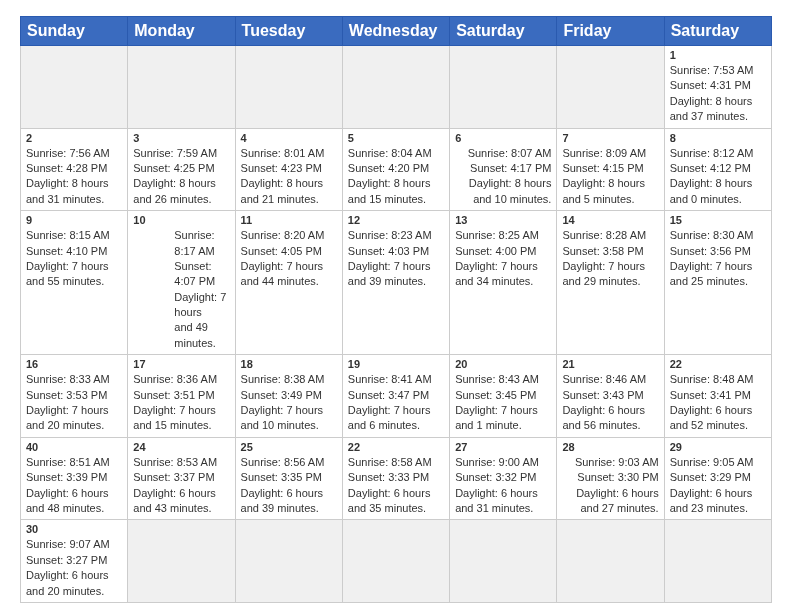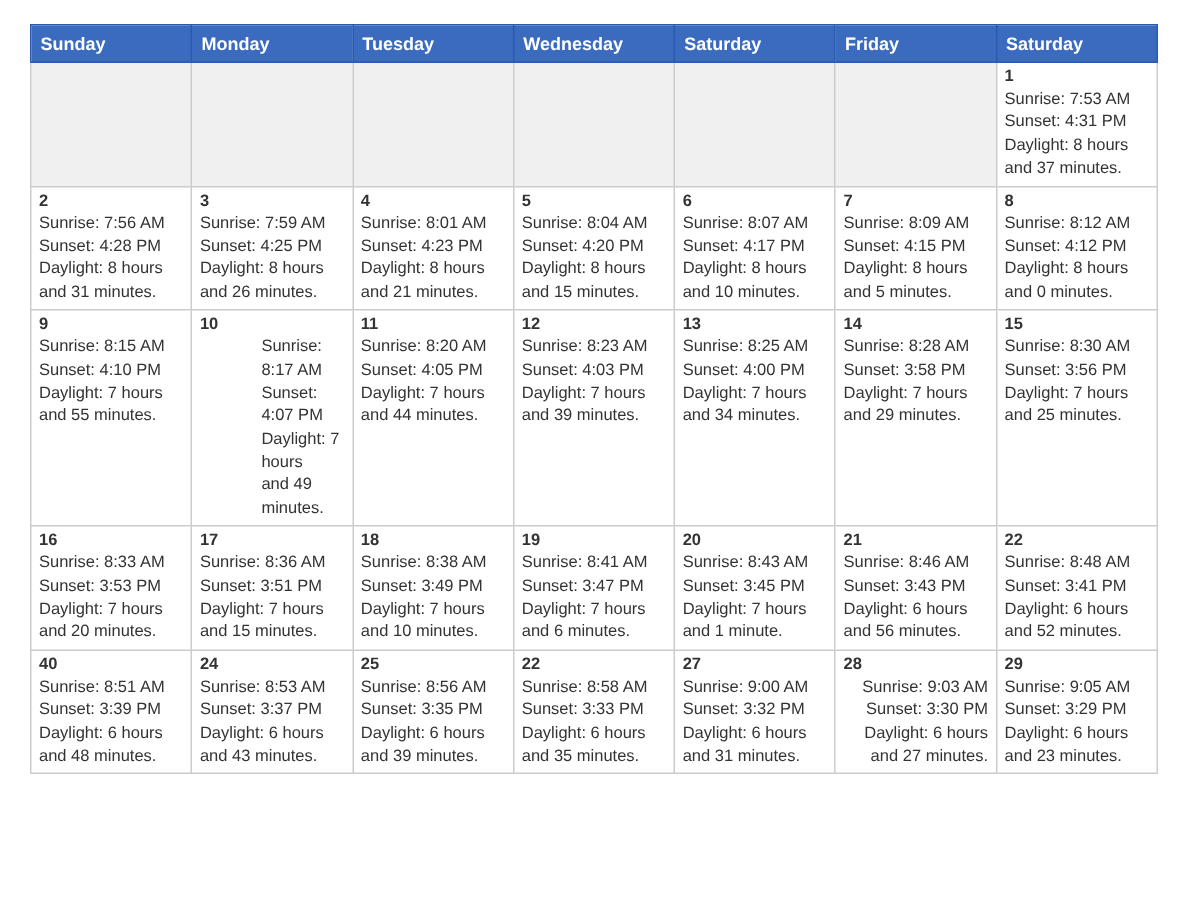--- a/index.html
+++ b/index.html
@@ -38,21 +38,21 @@
       color: #555;
     }
     .calendar {
       width: 100%;
       border-collapse: collapse;
       border: 1px solid #ccc;
     }
     .calendar th {
       background: #3a6bbf;
       color: #fff;
-      font-size: 12px;
+      font-size: 16px;
       font-weight: bold;
       padding: 5px 6px;
       text-align: left;
       border: 1px solid #2a5aaf;
     }
     .calendar td {
       width: calc(100% / 7);
       vertical-align: top;
       border: 1px solid #ccc;
       padding: 3px 5px;
@@ -134,21 +134,21 @@
           </td>
           <td>
             <span class="day-number">5</span>
             <div class="day-info" style="white-space: pre-line;">Sunrise: 8:04 AM
 Sunset: 4:20 PM
 Daylight: 8 hours
 and 15 minutes.</div>
           </td>
           <td>
             <span class="day-number">6</span>
-            <div class="day-info" style="white-space: pre-line;">Sunrise: 8:07 AM
+            <div class="day-info" style="white-space: pre-line; text-align: right;">Sunrise: 8:07 AM
 Sunset: 4:17 PM
 Daylight: 8 hours
 and 10 minutes.</div>
           </td>
           <td>
             <span class="day-number">7</span>
             <div class="day-info" style="white-space: pre-line;">Sunrise: 8:09 AM
 Sunset: 4:15 PM
 Daylight: 8 hours
 and 5 minutes.</div>
@@ -306,16 +306,31 @@
 Daylight: 6 hours
 and 27 minutes.</div>
           </td>
           <td>
             <span class="day-number">29</span>
             <div class="day-info" style="white-space: pre-line;">Sunrise: 9:05 AM
 Sunset: 3:29 PM
 Daylight: 6 hours
 and 23 minutes.</div>
           </td>
+        </tr>
+        <tr>
+          <td>
+            <span class="day-number">30</span>
+            <div class="day-info" style="white-space: pre-line;">Sunrise: 9:07 AM
+Sunset: 3:27 PM
+Daylight: 6 hours
+and 20 minutes.</div>
+          </td>
+          <td class="empty"></td>
+          <td class="empty"></td>
+          <td class="empty"></td>
+          <td class="empty"></td>
+          <td class="empty"></td>
+          <td class="empty"></td>
         </tr>
       </tbody>
   </table>
 </div>
 
 </body></html>

